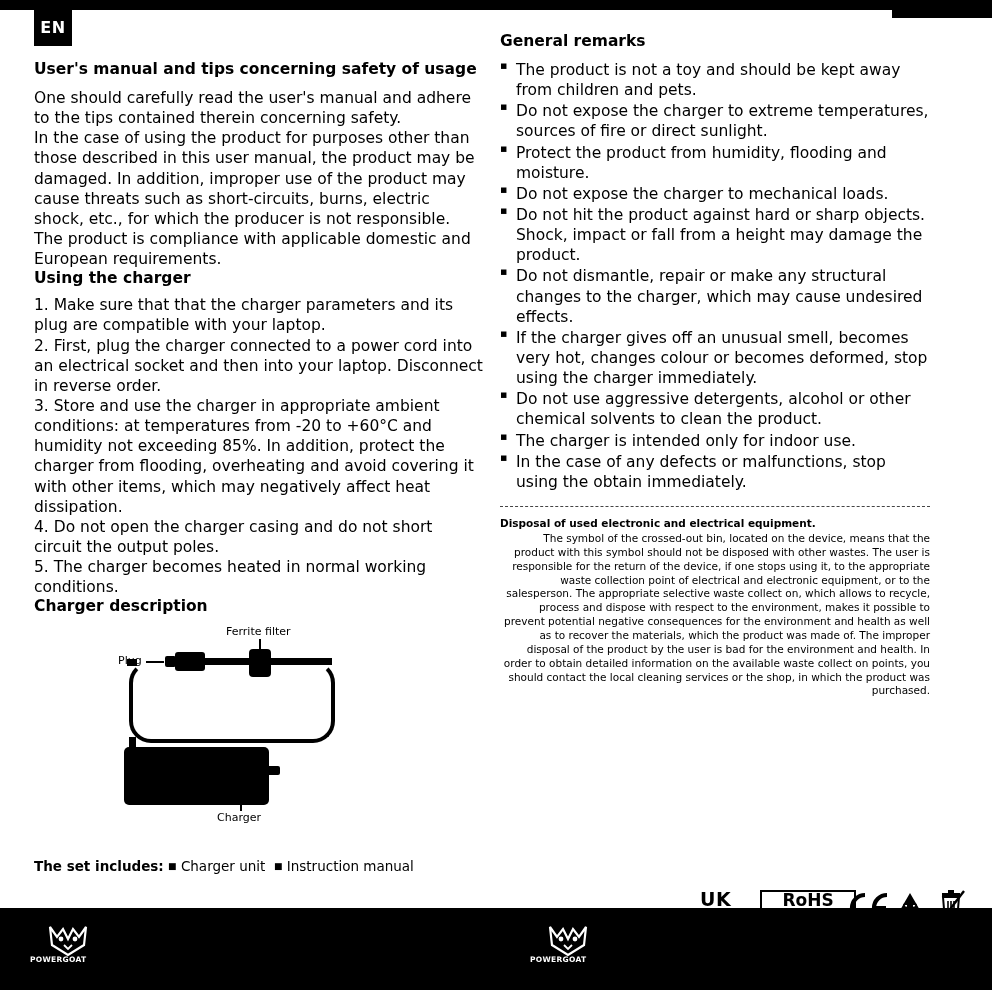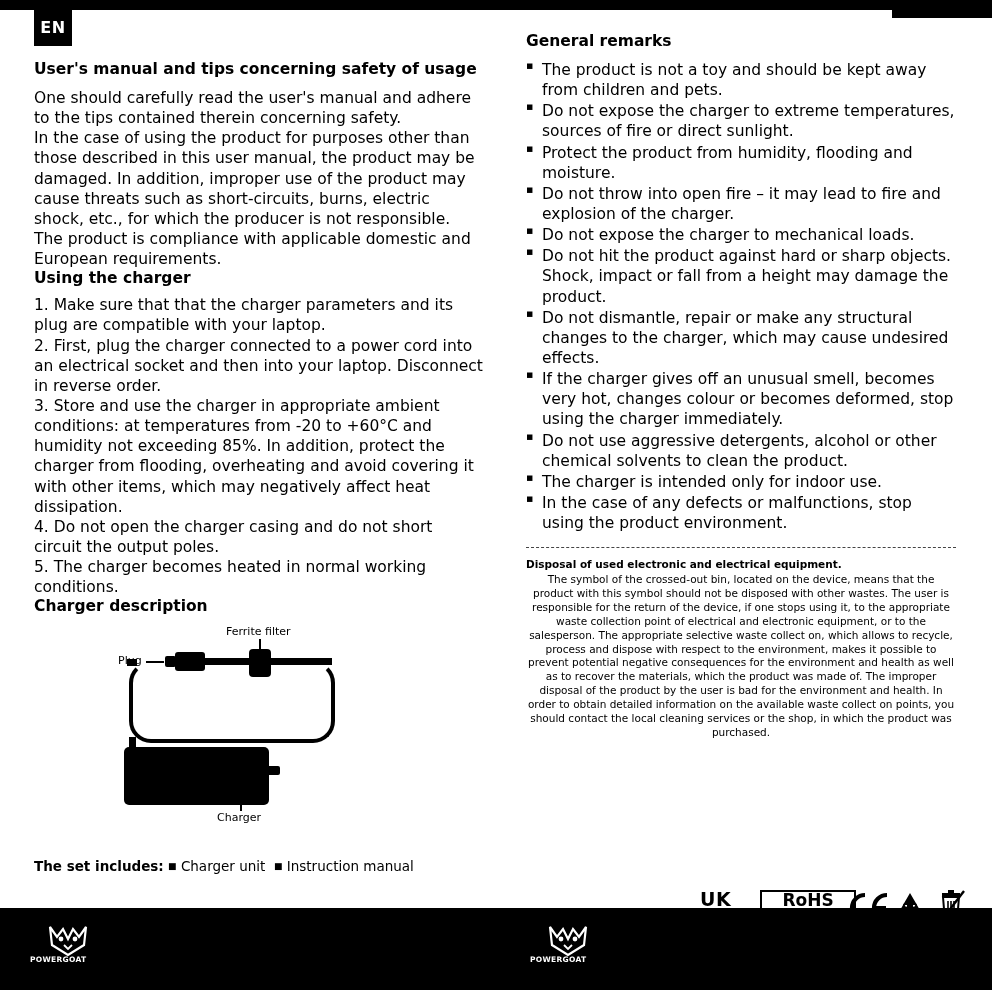--- a/index.html
+++ b/index.html
@@ -57,21 +57,21 @@
   }
 
   .col-left {
     position: absolute;
     left: 34px;
     top: 60px;
     width: 450px;
   }
   .col-right {
     position: absolute;
-    left: 526px;
+    left: 500px;
     top: 32px;
     width: 430px;
   }
 
   h2.sec {
     font-size: 15.5px;
     font-weight: bold;
     margin: 0 0 10px 0;
     letter-spacing: 0;
   }
@@ -113,21 +113,21 @@
 
   .weee-title {
     font-size: 10.5px;
     font-weight: bold;
     margin: 0 0 3px 0;
   }
   .weee-body {
     font-size: 10.5px;
     line-height: 1.32;
     margin: 0;
-    text-align: center;
+    text-align: right;
   }
 
   
   .diagram {
     position: relative;
     width: 450px;
     height: 190px;
     margin-top: 10px;
   }
   .dg-label {
@@ -281,28 +281,27 @@
   <span>Instruction manual</span>
 </div>
 
 <div class="col-right">
   <h2 class="sec">General remarks</h2>
 
   <ul class="bullets">
     <li>The product is not a toy and should be kept away from children and pets.</li>
     <li>Do not expose the charger to extreme temperatures, sources of fire or direct sunlight.</li>
     <li>Protect the product from humidity, flooding and moisture.</li>
-    <li>Do not throw into open fire – it may lead to fire and explosion of the charger.</li>
     <li>Do not expose the charger to mechanical loads.</li>
     <li>Do not hit the product against hard or sharp objects. Shock, impact or fall from a height may damage the product.</li>
     <li>Do not dismantle, repair or make any structural changes to the charger, which may cause undesired effects.</li>
     <li>If the charger gives off an unusual smell, becomes very hot, changes colour or becomes deformed, stop using the charger immediately.</li>
     <li>Do not use aggressive detergents, alcohol or other chemical solvents to clean the product.</li>
     <li>The charger is intended only for indoor use.</li>
-    <li>In the case of any defects or malfunctions, stop using the product environment.</li>
+    <li>In the case of any defects or malfunctions, stop using the obtain immediately.</li>
   </ul>
 
   <hr class="dashed-sep">
 
   <p class="weee-title">Disposal of used electronic and electrical equipment.</p>
   <p class="weee-body">The symbol of the crossed-out bin, located on the device, means that the product with this symbol should not be disposed with other wastes. The user is responsible for the return of the device, if one stops using it, to the appropriate waste collection point of electrical and electronic equipment, or to the salesperson. The appropriate selective waste collect on, which allows to recycle, process and dispose with respect to the environment, makes it possible to prevent potential negative consequences for the environment and health as well as to recover the materials, which the product was made of. The improper disposal of the product by the user is bad for the environment and health. In order to obtain detailed information on the available waste collect on points, you should contact the local cleaning services or the shop, in which the product was purchased.</p>
 </div>
 
 <div class="certs">
   <div class="ukca">

